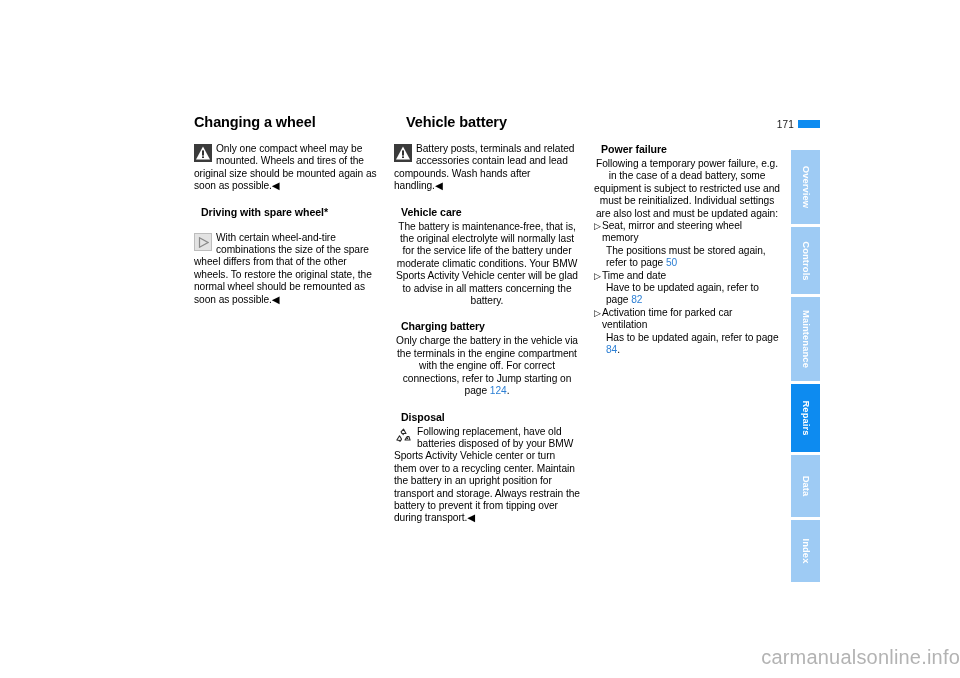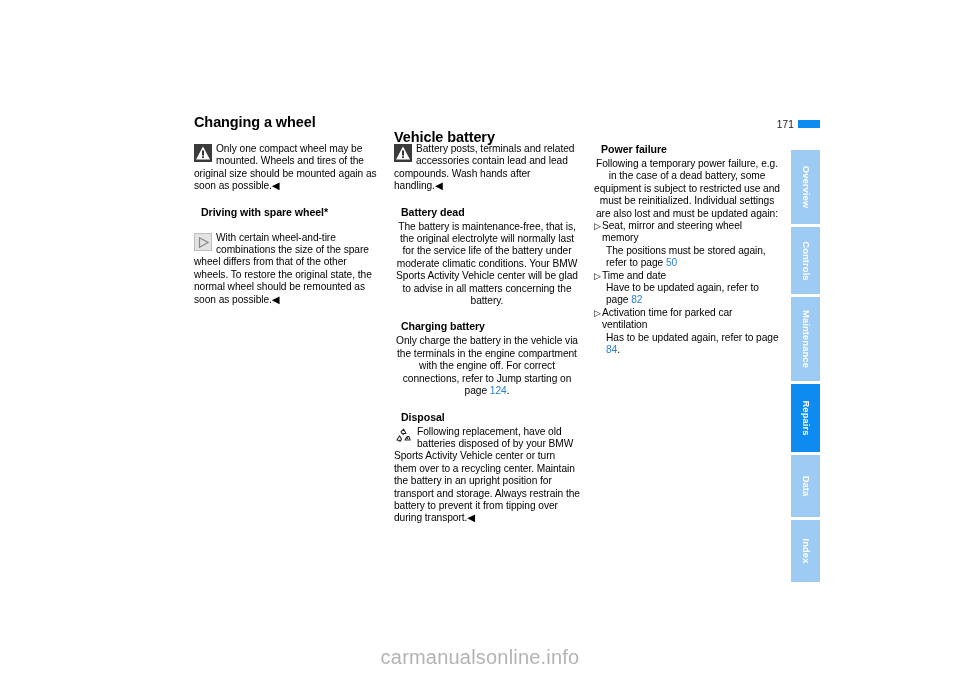--- a/index.html
+++ b/index.html
@@ -33,21 +33,21 @@
   }
   .col-title {
     position: absolute;
     top: 0;
     font-size: 14.5px;
     font-weight: bold;
     letter-spacing: -0.1px;
     white-space: nowrap;
   }
   .col-title.c1 { left: 0px; }
-  .col-title.c2 { left: 200px; margin-top: 15px; }
+  .col-title.c2 { left: 212px; }
 
   .page-num {
     position: absolute;
     right: 26px;
     top: 5px;
     font-size: 10px;
     font-weight: normal;
     color: #1a1a1a;
     letter-spacing: 0.2px;
   }
@@ -189,21 +189,21 @@
     font-weight: bold;
     letter-spacing: 0.1px;
   }
 
   
   .watermark {
     position: absolute;
     left: 0;
     top: 646px;
     width: 960px;
-    text-align: center;
+    text-align: right;
     font-size: 20px;
     color: #b3b3b3;
     letter-spacing: 0.2px;
     font-family: "Liberation Sans", sans-serif;
   }
 </style>
 </head>
 <body>
 
 <div class="page">
@@ -251,21 +251,21 @@
         <span class="ico icon-warn">
           <svg width="16" height="16" viewBox="0 0 16 16">
             <polygon points="8,1.6 15,14.4 1,14.4" fill="#ffffff"></polygon>
             <rect x="7.2" y="5.4" width="1.6" height="5.2" fill="#000000"></rect>
             <rect x="7.2" y="11.4" width="1.6" height="1.6" fill="#000000"></rect>
           </svg>
         </span>
         <span>Battery posts, terminals and related accessories contain lead and lead compounds. Wash hands after handling.◀</span>
       </p>
 
-      <div class="sec-head spaced">Battery dead</div>
+      <div class="sec-head spaced">Vehicle care</div>
       <p class="body">The battery is maintenance-free, that is, the original electrolyte will normally last for the service life of the battery under moderate climatic conditions. Your BMW Sports Activity Vehicle center will be glad to advise in all matters concerning the battery.</p>
 
       <div class="sec-head spaced">Charging battery</div>
       <p class="body"><span>Only charge the battery in the vehicle via the terminals in the engine compartment with the engine off. For correct connections, refer to Jump starting on page </span><span class="blue">124</span><span>.</span></p>
 
       <div class="sec-head spaced">Disposal</div>
 
       <p class="iconpara">
         <span class="ico icon-recycle">
           <svg width="19" height="18" viewBox="0 0 20 19">

